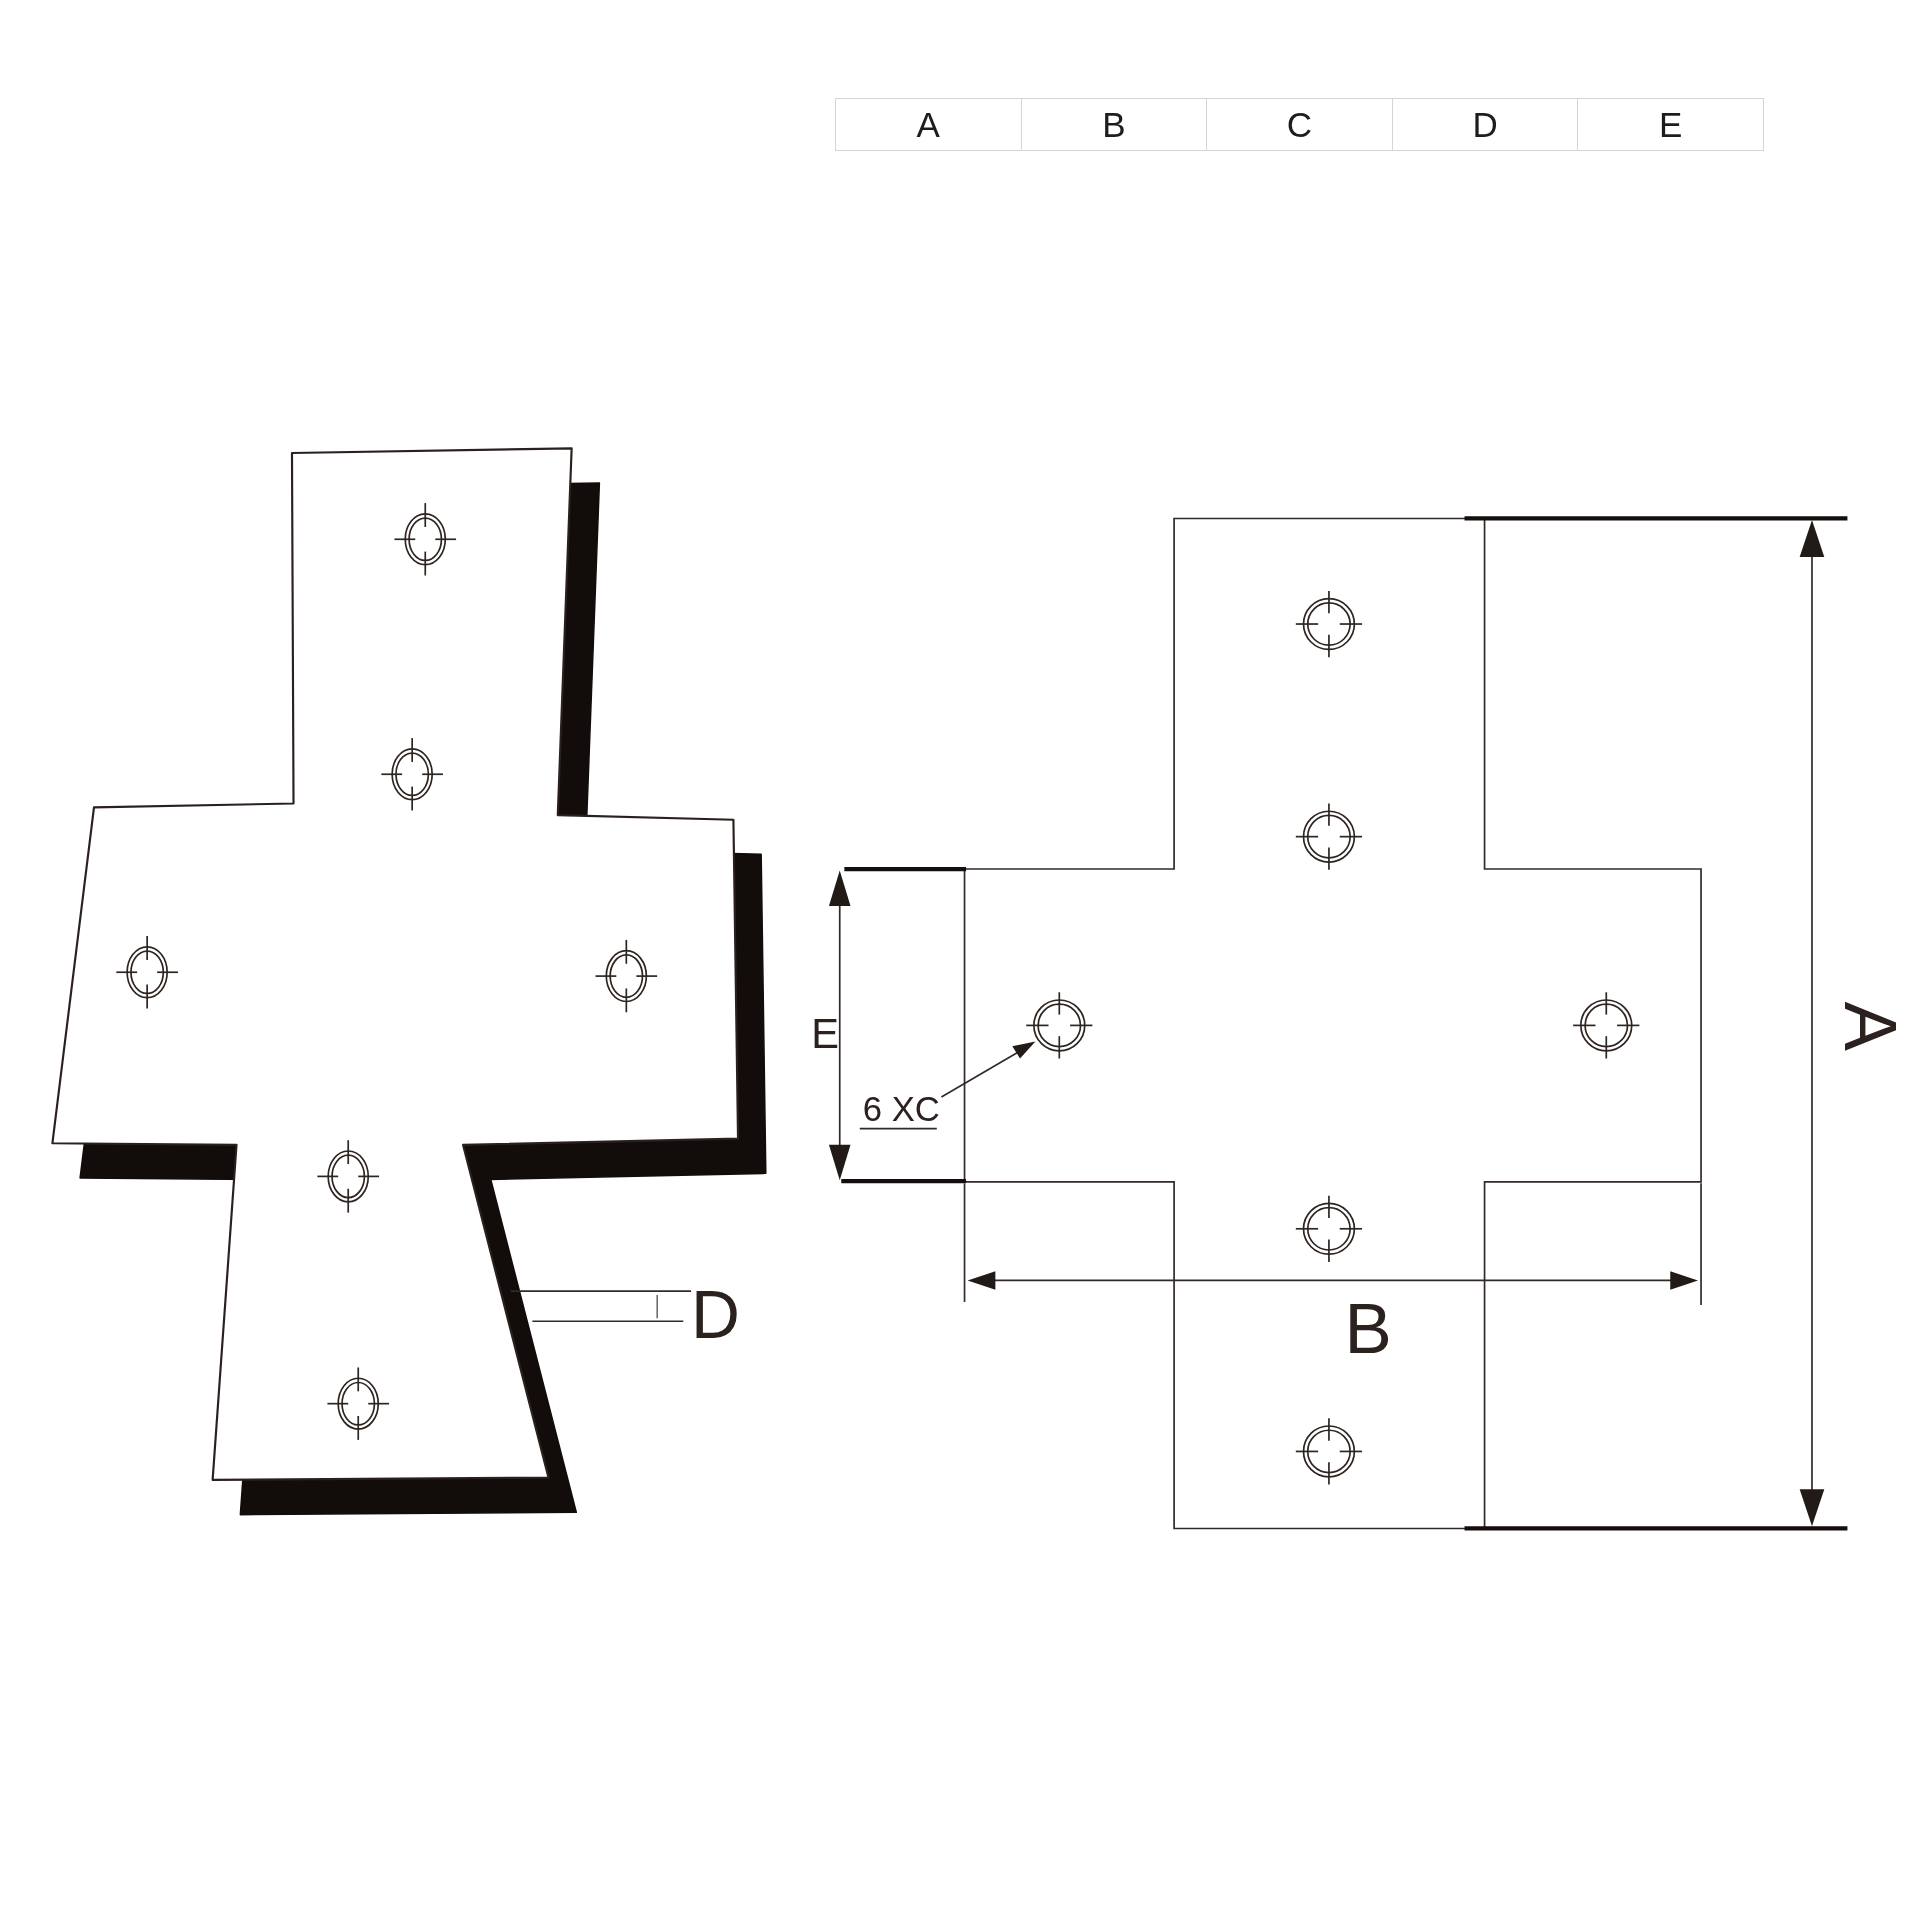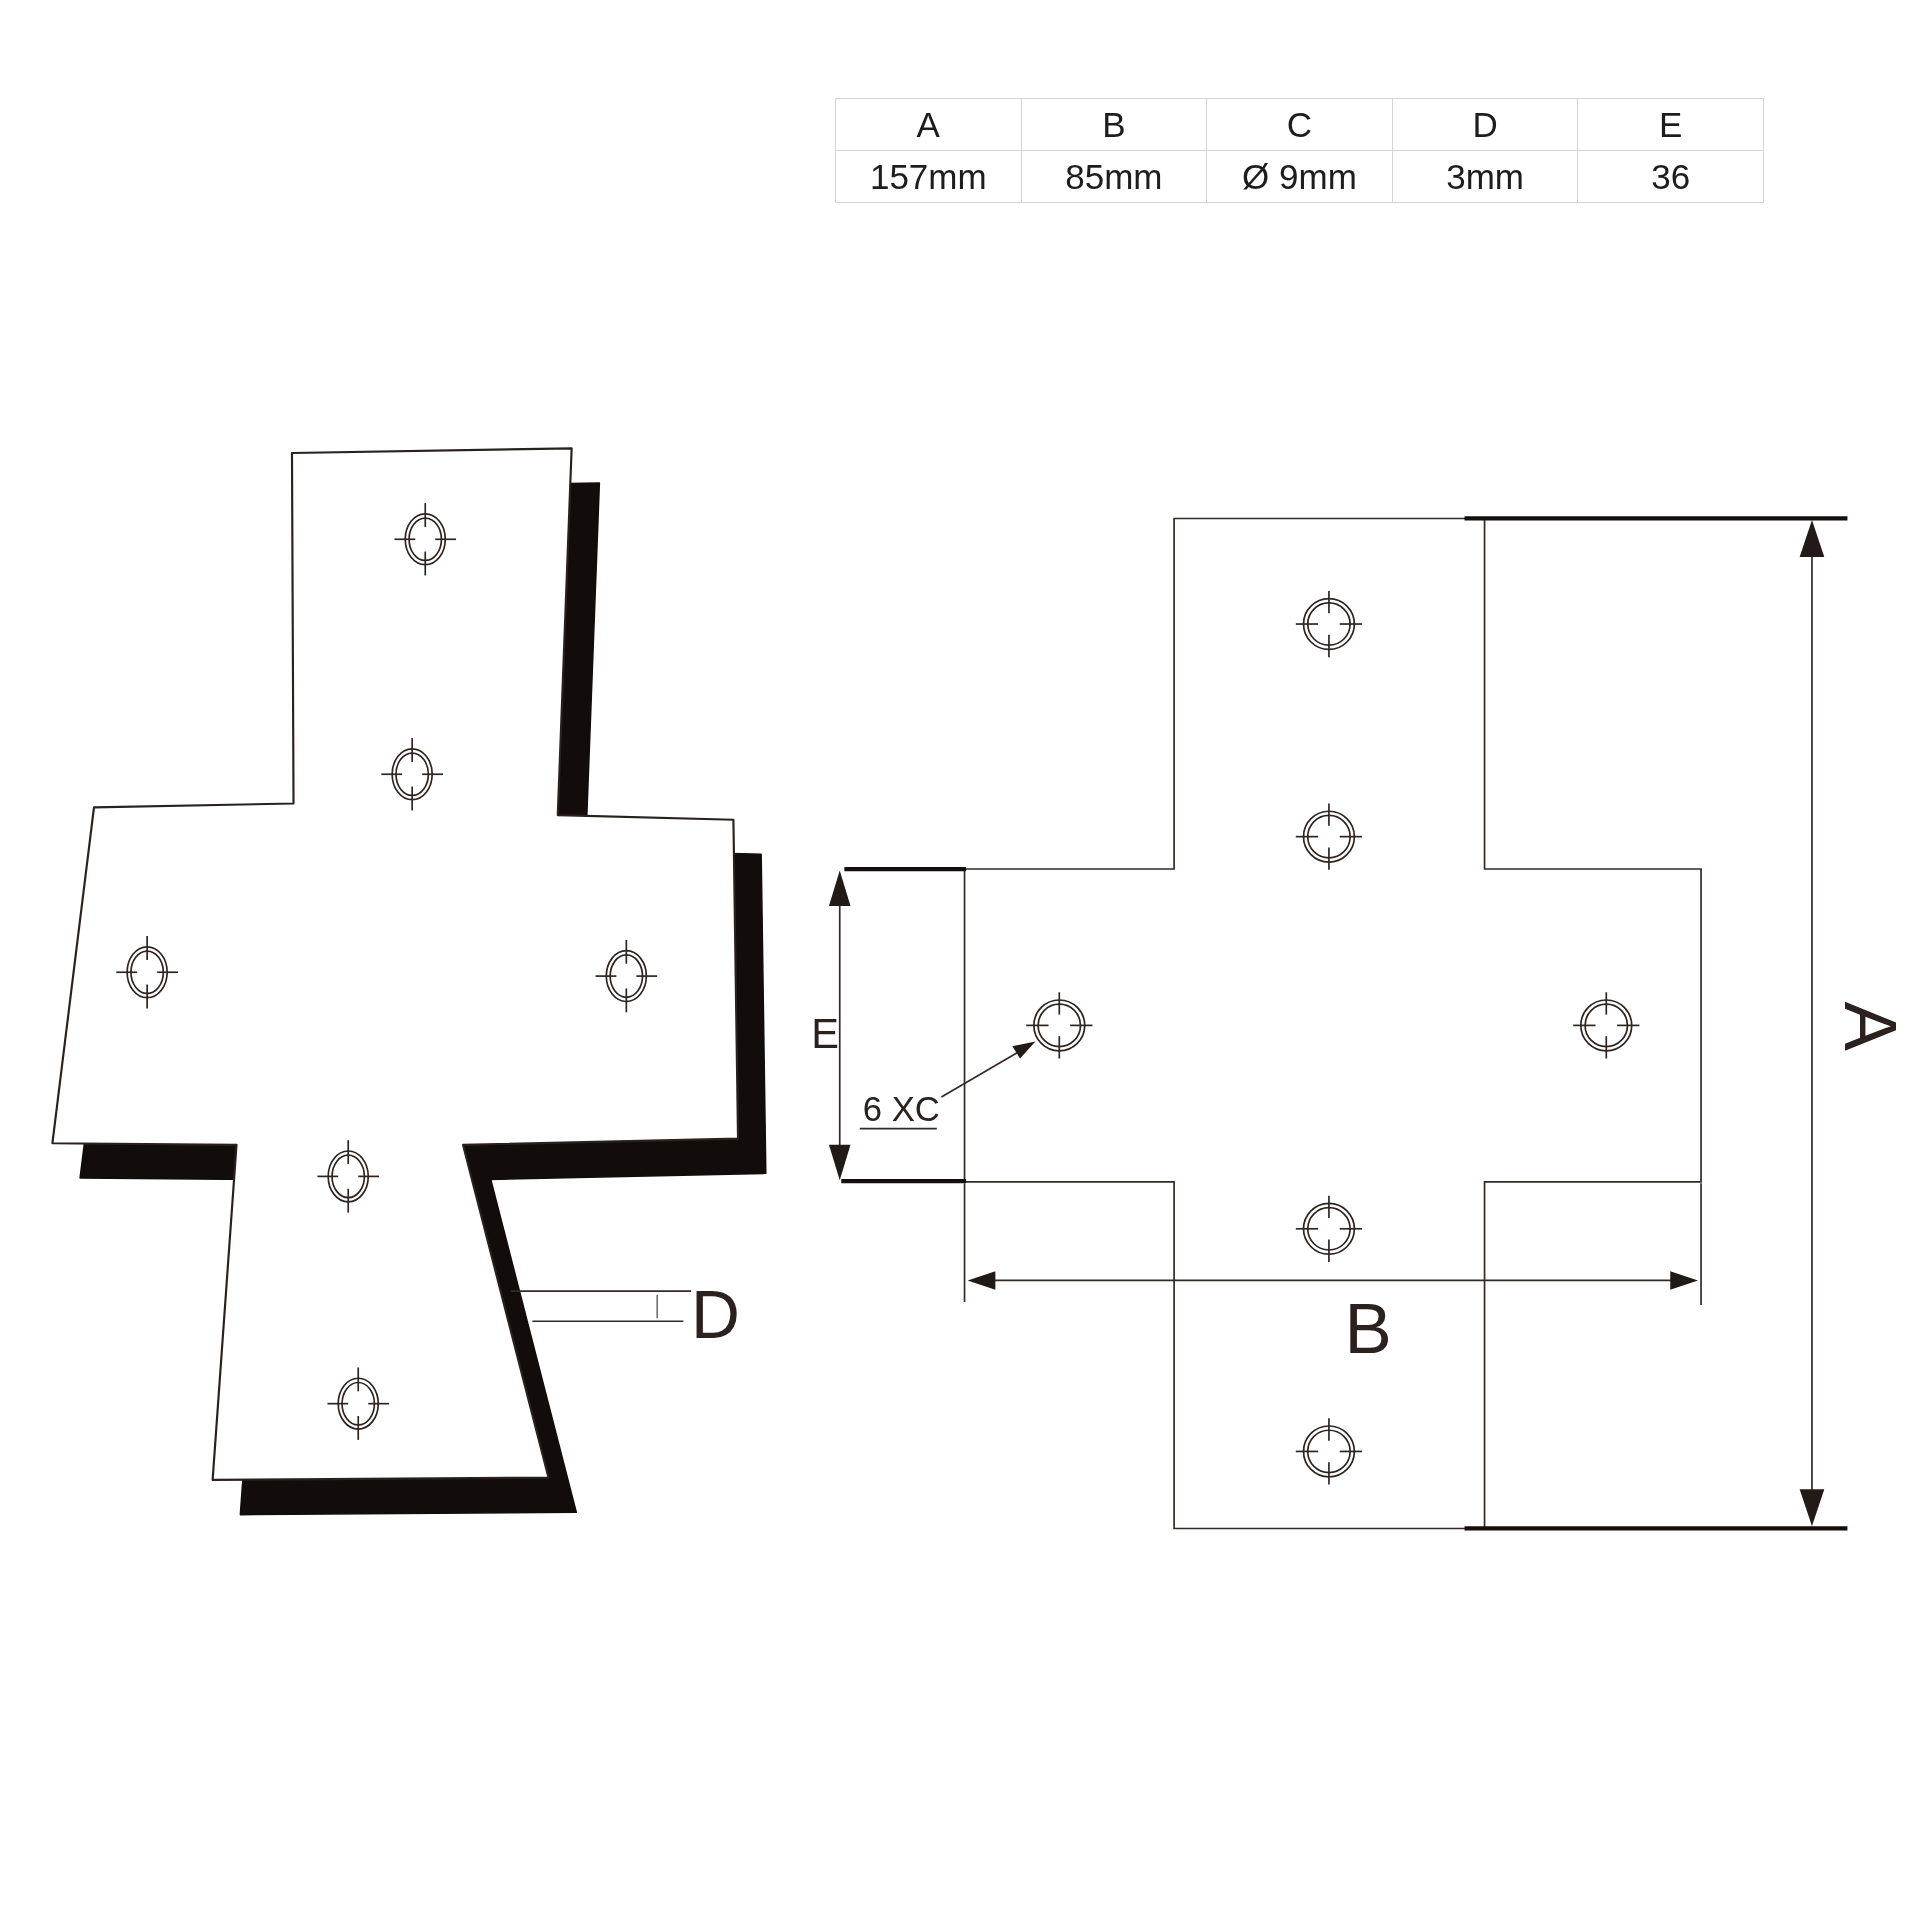--- a/index.html
+++ b/index.html
@@ -56,27 +56,20 @@
 <div id="canvas">
 
   <table id="spec-table">
     <tbody>
       <tr>
         <td>A</td>
         <td>B</td>
         <td>C</td>
         <td>D</td>
         <td>E</td>
-      </tr>
-      <tr>
-        <td>157mm</td>
-        <td>85mm</td>
-        <td>Ø 9mm</td>
-        <td>3mm</td>
-        <td>36</td>
       </tr>
     </tbody>
   </table>
 
   <svg id="drawing-svg" width="1926" height="1926" viewBox="0 0 2500 2500">
 
     <defs>
 
       <g id="hole2d">
         <circle class="hole" cx="0" cy="0" r="33"></circle>

